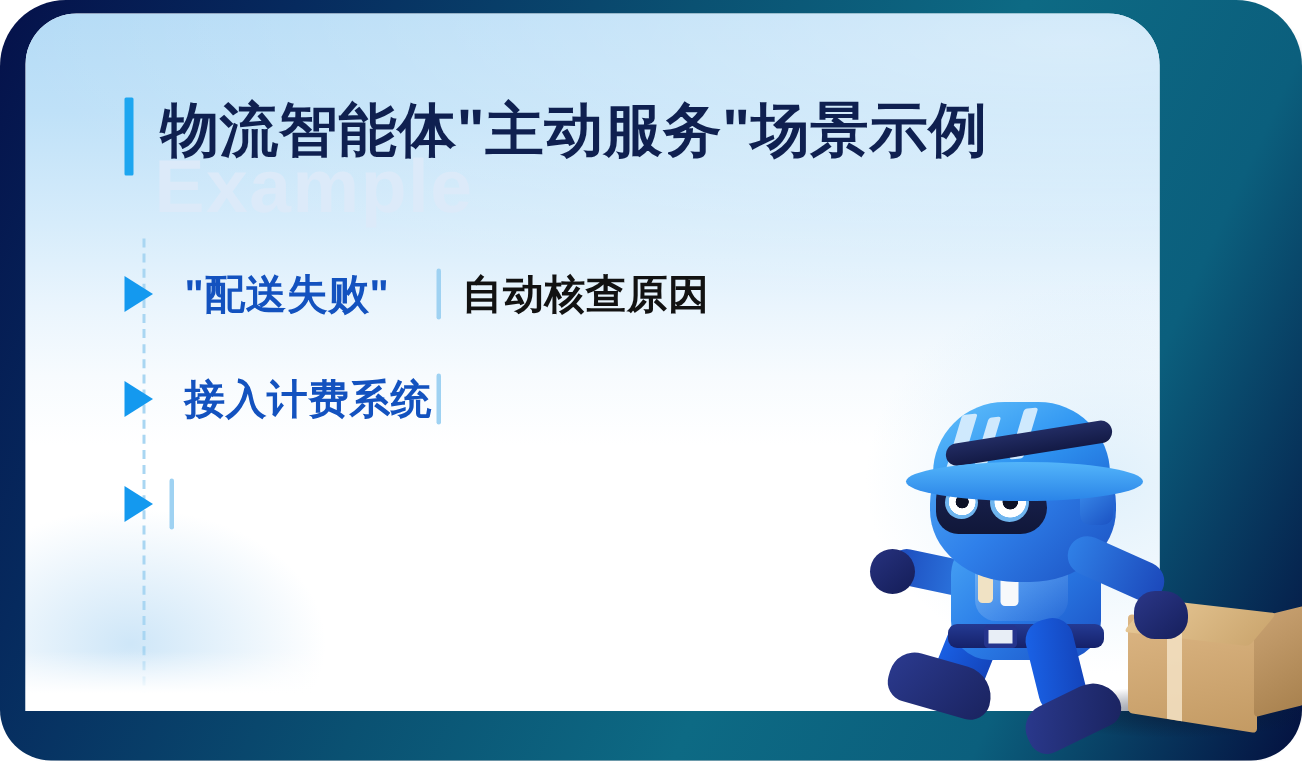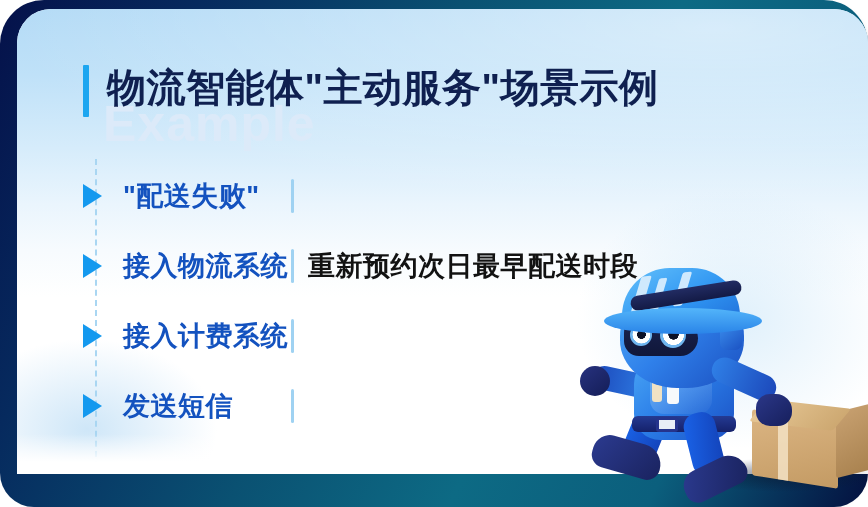--- a/index.html
+++ b/index.html
@@ -31,21 +31,21 @@
     border-radius: 44px;
     background: rgba(3, 10, 38, 0.55);
     filter: blur(3px);
   }
 
   
   #slide-card {
     position: absolute;
     left: 17px;
     top: 9px;
-    width: 851px;
+    width: 756px;
     height: 465px;
     background: #ffffff;
     border-radius: 34px 34px 0 0;
     overflow: hidden;
   }
 
   
   #content-panel {
     position: absolute;
     left: 0;
@@ -420,44 +420,36 @@
     <div id="dashed-guide"></div>
 
     <div id="rows-list">
 
       <div class="row-item">
         <div class="row-marker">
             <div class="tri"></div>
           </div>
         <div class="row-label">"配送失败"</div>
         <div class="row-divider"></div>
+        <div class="row-value">自动核查原因</div>
       </div>
 
-      <div class="row-item">
-        <div class="row-marker">
-            <div class="tri"></div>
-          </div>
-        <div class="row-label">接入物流系统</div>
-        <div class="row-divider"></div>
-        <div class="row-value">重新预约次日最早配送时段</div>
-      </div>
 
       <div class="row-item">
         <div class="row-marker">
             <div class="tri"></div>
           </div>
         <div class="row-label">接入计费系统</div>
         <div class="row-divider"></div>
       </div>
 
       <div class="row-item">
         <div class="row-marker">
             <div class="tri"></div>
           </div>
-        <div class="row-label">发送短信</div>
         <div class="row-divider"></div>
       </div>
 
     </div>
 
     <div id="card-bottom-fade"></div>
 
   </div>
 
   <div id="mascot">

